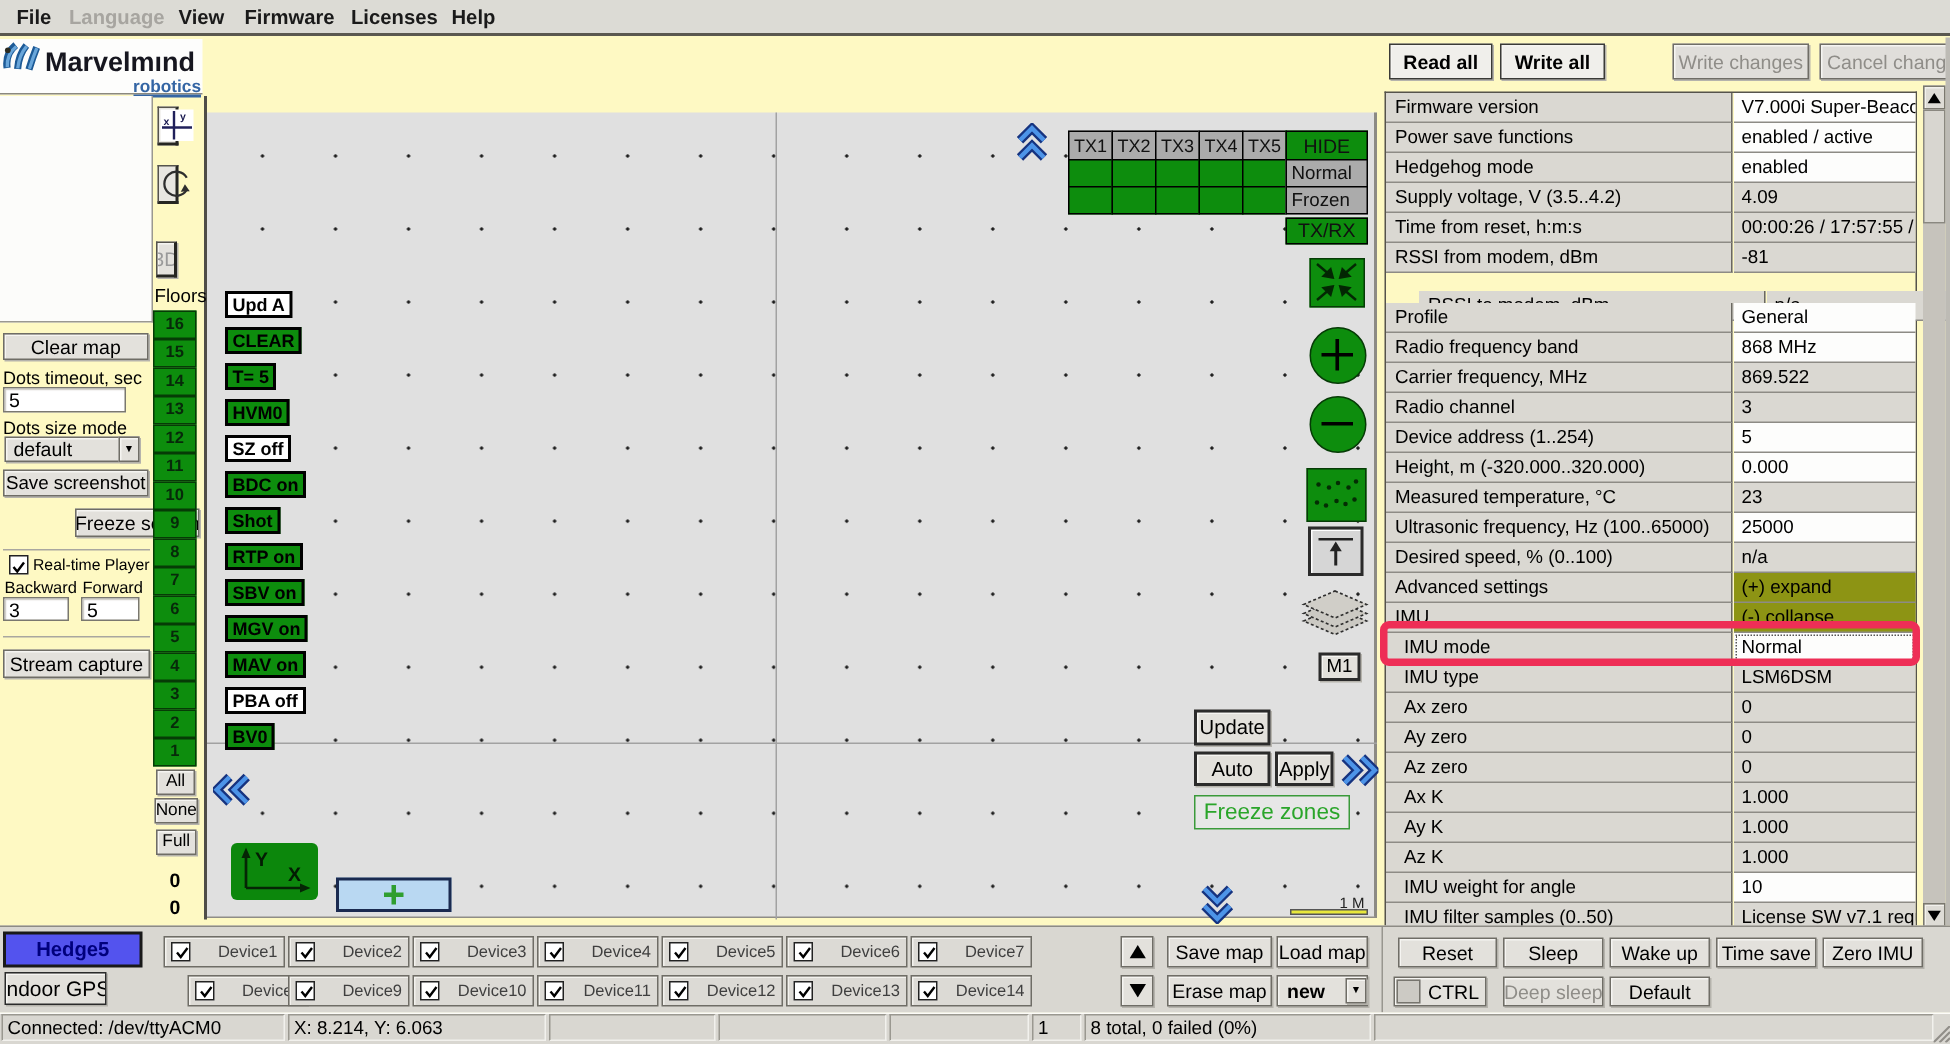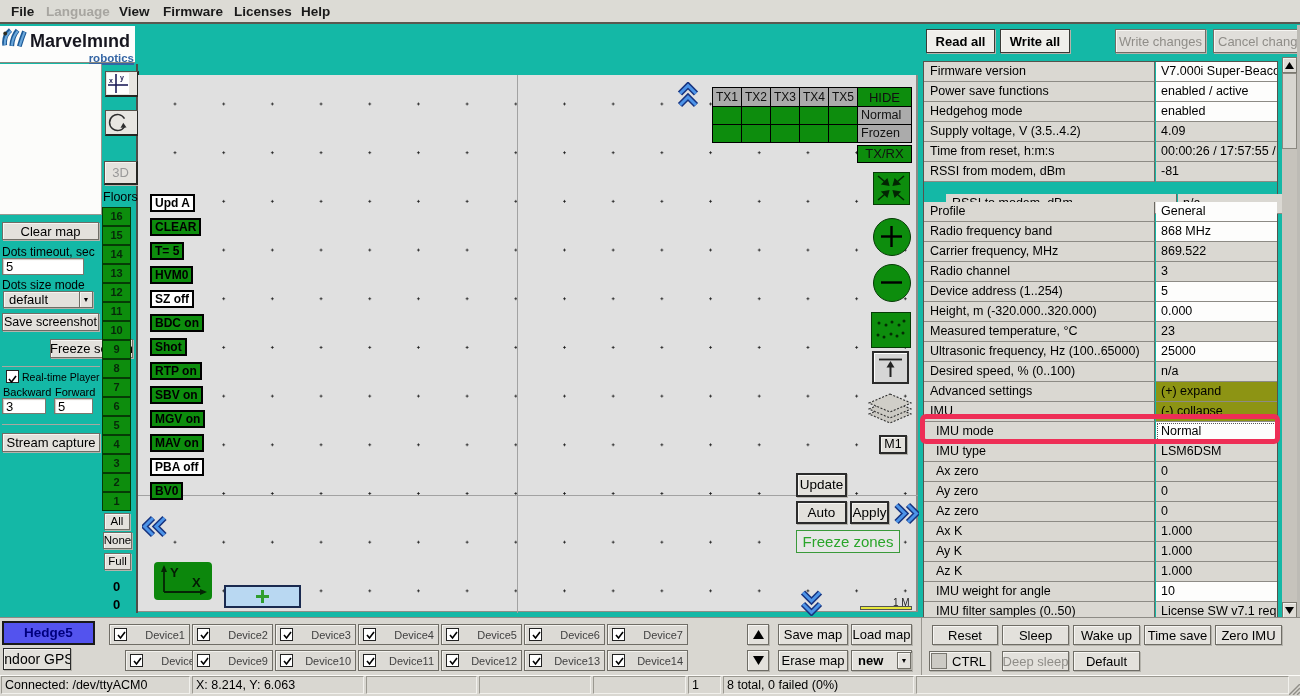--- a/index.html
+++ b/index.html
@@ -1,33 +1,33 @@
 <!DOCTYPE html>
 <html><head>
 <meta charset="utf-8">
 <style>
 * { margin:0; padding:0; box-sizing:border-box; font-family:"Liberation Sans", sans-serif; }
 html,body { width:1300px; height:696px; overflow:hidden; background:#d9d7d1; }
-#app { position:absolute; left:0; top:0; width:1300px; height:696px; background:#14b8a6; }
+#app { position:absolute; left:0; top:0; width:1300px; height:696px; background:#fef9c3; }
 .abs { position:absolute; }
 
 #menubar { left:0; top:0; width:1300px; height:24px; background:#dcdbd5; border-bottom:2px solid #5a5850; font-size:13.5px; font-weight:600; color:#1a1a1a; }
 #menubar span { position:absolute; top:4px; }
 
 #logo { left:0; top:26px; width:135px; height:37px; background:#fdfdfc; border-bottom:1px solid #8a887f; }
 #logotext { position:absolute; left:30px; top:5px; font-size:18px; font-weight:700; color:#16161f; letter-spacing:0px; }
 #robotics { position:absolute; right:1px; top:27px; font-size:11.5px; font-weight:700; color:#3465a4; border-bottom:2px solid #3465a4; line-height:10px; }
 
 #whitepanel { left:0; top:64px; width:102px; height:151px; background:#fcfcfa; border-right:1px solid #9a9890; border-bottom:1px solid #9a9890; }
 .btn { position:absolute; background:#e3e1dc; border:1px solid #6f6d66; box-shadow:inset 1px 1px 0 #f6f5f2, 1px 1px 0 #b5b3ac; color:#000; text-align:center; font-size:13px; line-height:1; display:flex; align-items:center; justify-content:center; white-space:nowrap; overflow:hidden; }
 .btn.dis { color:#8f8d88; }
 .lbl { position:absolute; color:#000; font-size:12.5px; white-space:nowrap; }
 .inp { position:absolute; background:#fff; border:1px solid #7a786f; box-shadow:inset 1px 1px 1px #c9c7c0; font-size:13px; color:#000; padding-left:3px; display:flex; align-items:center; }
 
-.tbtn { position:absolute; left:105px; width:34px; background:#e8e6e1; border:1px solid #55534c; border-right:2px solid #262622; border-bottom:2px solid #262622; }
+.tbtn { position:absolute; left:105px; width:14px; background:#e8e6e1; border:1px solid #55534c; border-right:2px solid #262622; border-bottom:2px solid #262622; }
 
 .floor { position:absolute; left:102px; width:29px; height:19px; background:#0d8d0d; border:1px solid #063b06; color:#07290a; font-size:11px; font-weight:700; text-align:center; line-height:17px; }
 
 #map { left:138px; top:75px; width:780px; height:537px; background-color:#e0e0e0; border-bottom:1px solid #8f8d87;
   background-image:radial-gradient(circle, #1c1c1c 0.9px, rgba(0,0,0,0) 1.3px);
   background-size:48.7px 48.7px; background-position:12.65px 4.65px; border-right:2px solid #8c8a84; }
 #vaxis { left:379px; top:0; width:1px; height:538px; background:#a2a2a2; }
 #haxis { left:0; top:420px; width:780px; height:1px; background:#a2a2a2; }
 .gbtn { position:absolute; left:12px; height:18px; border:2px solid #000; color:#000; font-size:12px; font-weight:600; display:flex; align-items:center; justify-content:center; padding:0 3px; background:#0d8d0d; }
 .gbtn.white { background:#fff; }

